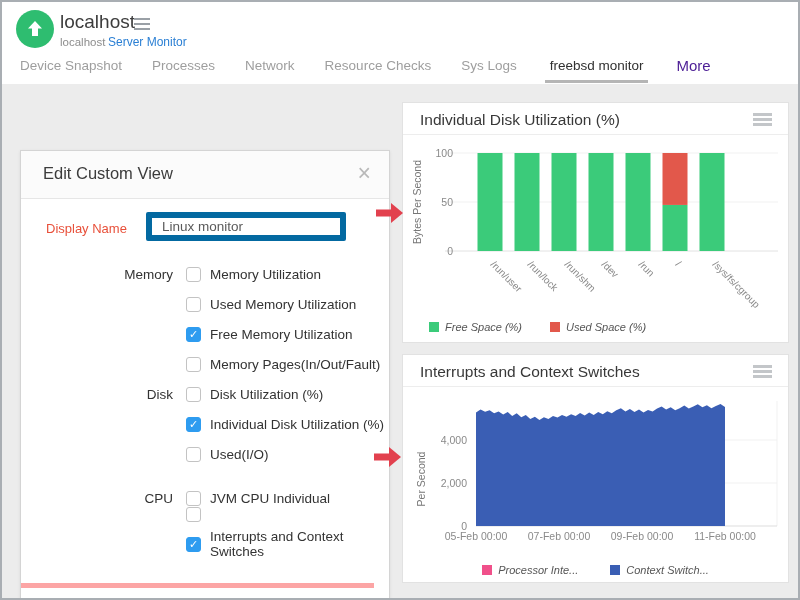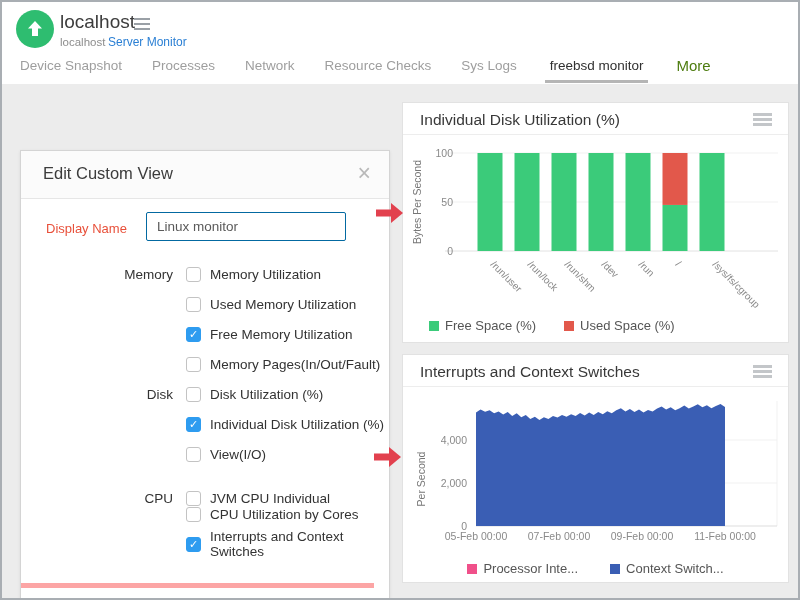--- a/index.html
+++ b/index.html
@@ -12,31 +12,31 @@
   .hdr-title{position:absolute;left:58px;top:9px;font-size:19px;color:#3d3d3d;}
   .hdr-burger{position:absolute;left:132px;top:13px;cursor:pointer;}
   .hdr-burger i{display:block;width:16px;height:2px;background:#9aa0a6;margin:3px 0;}
   .crumb{position:absolute;left:58px;top:34px;font-size:11.5px;color:#8d8d8d;}
   .crumb-link{position:absolute;left:106px;top:33px;font-size:12px;color:#2a7fd4;cursor:pointer;text-align:center;}
   
   .tabs{position:absolute;left:0;top:53px;width:100%;height:29px;display:flex;align-items:flex-start;
         padding-left:16px;box-sizing:border-box;gap:26px;background:#fff;}
   .tab{font-size:13.5px;color:#9e9e9e;padding:3px 2px 7px 2px;cursor:pointer;white-space:nowrap;}
   .tab.active{color:#303030;border-bottom:3px solid #b5b5b5;padding-left:5px;padding-right:5px;}
-  .tab.more{color:#4d7c0f;font-size:15px;margin-top:-1px;}
+  .tab.more{color:#4c1d95;font-size:15px;margin-top:-1px;}
   
   .bodybg{position:absolute;left:0;top:82px;width:100%;height:518px;background:#ececec;}
   
   .modal{position:absolute;left:18px;top:100px;width:370px;height:483px;background:#fff;
          border:1px solid #d4d4d4;box-shadow:0 1px 3px rgba(0,0,0,.08);box-sizing:border-box;margin-top:48px;}
   .modal-head{position:absolute;left:0;top:0;right:0;height:47px;background:#fbfbfb;border-bottom:1px solid #e6e6e6;}
   .modal-title{position:absolute;left:22px;top:13px;font-size:16.5px;color:#3c3c3c;}
   .modal-close{position:absolute;right:18px;top:9px;font-size:23px;color:#b9b9b9;cursor:pointer;line-height:26px;}
   .dn-label{position:absolute;left:25px;top:70px;font-size:13px;}
-  .dn-input{position:absolute;left:125px;top:61px;width:200px;height:29px;border:1px solid #0369a1;border-radius:2px;
+  .dn-input{position:absolute;left:125px;top:61px;width:200px;height:29px;border:6px solid #0369a1;border-radius:2px;
             font-family:"Liberation Sans",sans-serif;font-size:13.5px;color:#5a5a5a;padding:0 10px;box-sizing:border-box;outline:none;}
   .opt-row{position:absolute;left:0;right:0;height:30px;display:flex;align-items:center;padding-left:40px;}
   .grp{width:112px;text-align:right;font-size:13.5px;color:#333;flex:none;}
   .cb{flex:none;width:15px;height:15px;margin-left:13px;border:1px solid #c3c3c3;border-radius:3px;background:#fff;
       box-sizing:border-box;cursor:pointer;text-align:center;line-height:13px;font-size:11px;color:#fff;}
   .cb.on{background:#2e9cf0;border-color:#2e9cf0;}
   .opt-label{margin-left:9px;font-size:13.5px;color:#333;cursor:pointer;}
   .modal-foot{position:absolute;left:0;right:15px;top:432px;height:50px;border-top:5px solid #fca5a5;padding-left:33px;}
   .save-btn{position:absolute;left:15px;top:11px;padding:5px 14px;font-family:"Liberation Sans",sans-serif;
             font-size:13.5px;color:#454545;background:linear-gradient(#fbfbfb,#efefef);
@@ -53,21 +53,21 @@
   .card-menu i{display:block;width:19px;height:2.5px;background:#c3c6c9;margin:0 0 2.5px 0;}
   .chart-svg{position:absolute;left:6px;overflow:visible;}
   .tick{font-size:10.5px;fill:#8a8a8a;font-family:"Liberation Sans",sans-serif;}
   .cat{font-size:10px;fill:#8a8a8a;font-family:"Liberation Sans",sans-serif;}
   .axis-label{font-size:10.5px;fill:#777;font-family:"Liberation Sans",sans-serif;}
   .legend{position:absolute;display:flex;gap:28px;align-items:center;}
   .legend1{left:26px;bottom:9px;}
   .legend2{left:0;right:0;bottom:6px;justify-content:center;gap:32px;}
   .legend-item{display:flex;align-items:center;gap:6px;cursor:pointer;}
   .swatch{width:10px;height:10px;flex:none;}
-  .legend-label{font-size:13px;color:#555;}
+  .legend-label{font-size:11px;color:#555;font-style:italic;}
   .summary{position:absolute;left:0;right:0;top:189px;display:flex;justify-content:center;gap:34px;}
   .summary span{font-size:12.5px;color:#464646;}
 </style>
 </head>
 <body>
 
 <div class="app">
 
   <div class="hdr">
     <div class="brand">
@@ -131,31 +131,30 @@
           <span class="opt-label">Disk Utilization (%)</span>
         </div>
         <div class="opt-row" style="top: 258px;">
           <span class="grp"></span>
           <span class="cb on">✓</span>
           <span class="opt-label">Individual Disk Utilization (%)</span>
         </div>
         <div class="opt-row" style="top: 288px;">
           <span class="grp"></span>
           <span class="cb"></span>
-          <span class="opt-label">View(I/O)</span>
+          <span class="opt-label">Used(I/O)</span>
         </div>
         <div class="opt-row" style="top: 332px;">
           <span class="grp">CPU</span>
           <span class="cb"></span>
           <span class="opt-label">JVM CPU Individual</span>
         </div>
         <div class="opt-row" style="top: 348px;">
           <span class="grp"></span>
           <span class="cb"></span>
-          <span class="opt-label">CPU Utilization by Cores</span>
         </div>
         <div class="opt-row" style="top: 378px;">
           <span class="grp"></span>
           <span class="cb on">✓</span>
           <span class="opt-label">Interrupts and Context Switches</span>
         </div>
       </div>
     <div class="modal-foot">
       <button class="save-btn">Save</button>
     </div>

